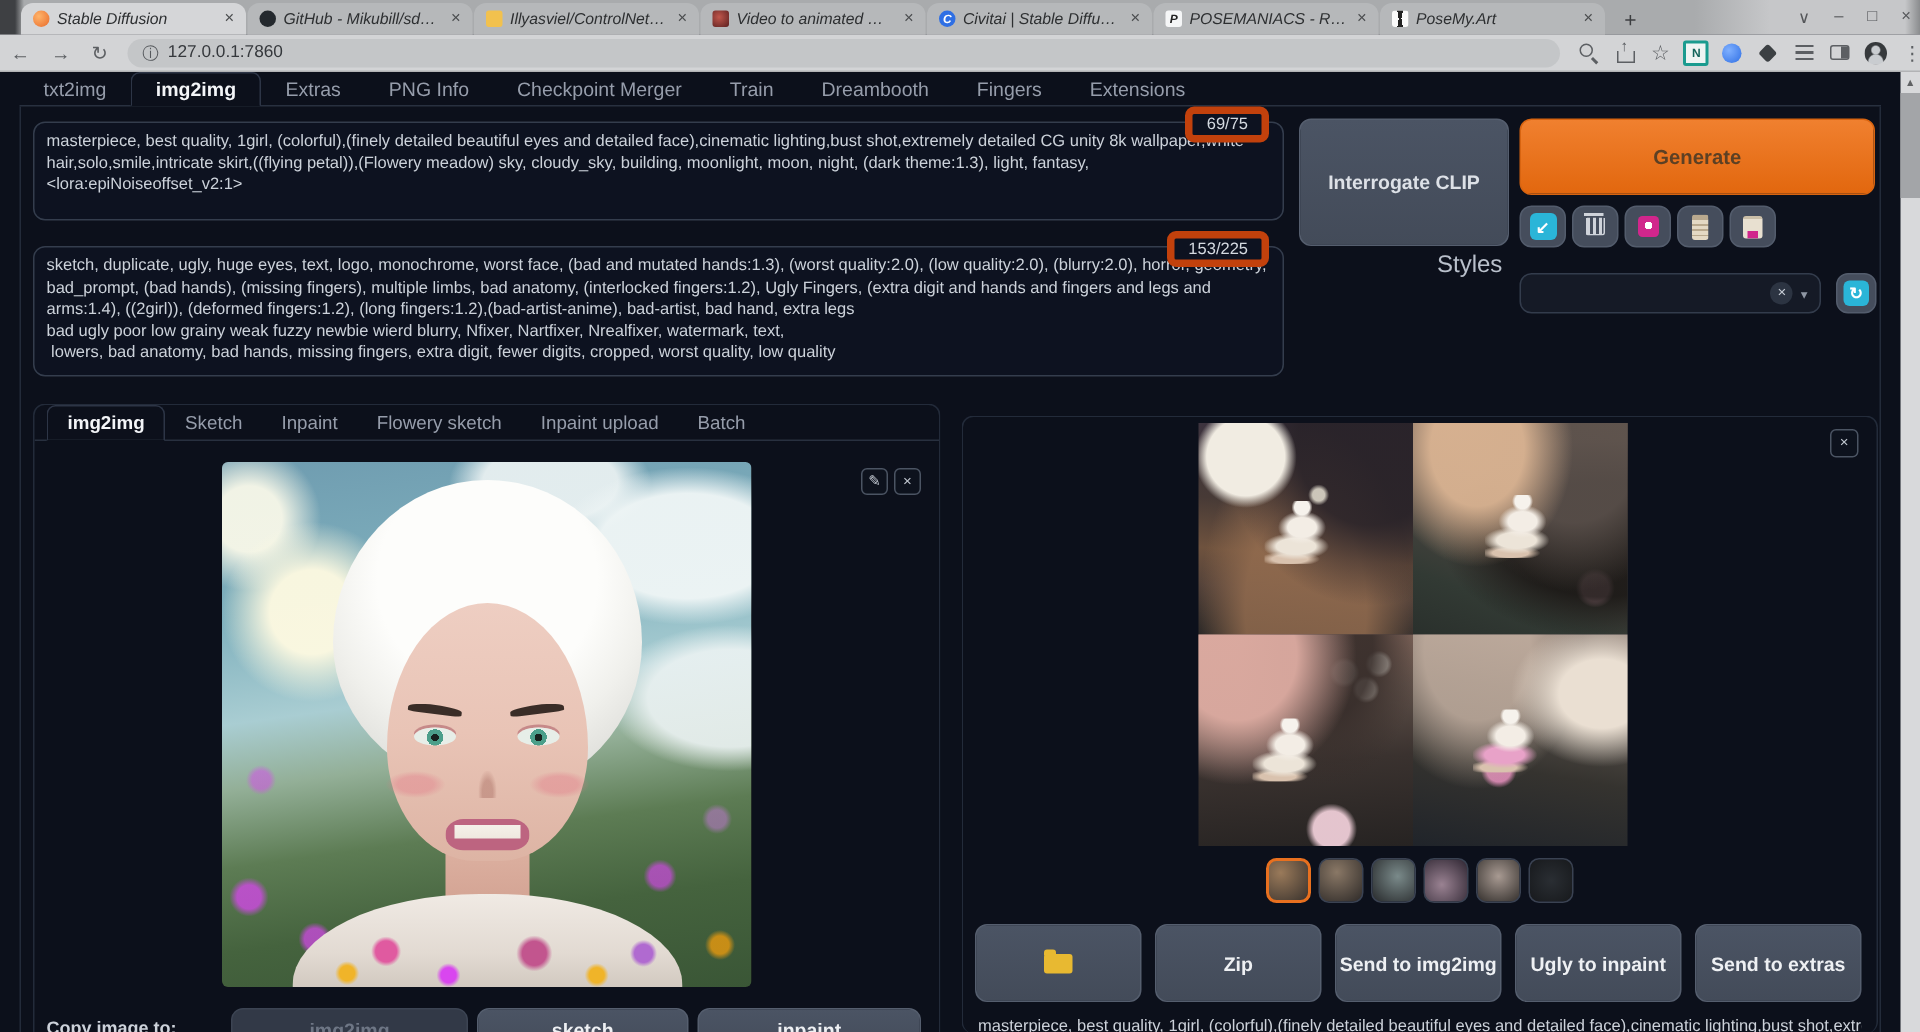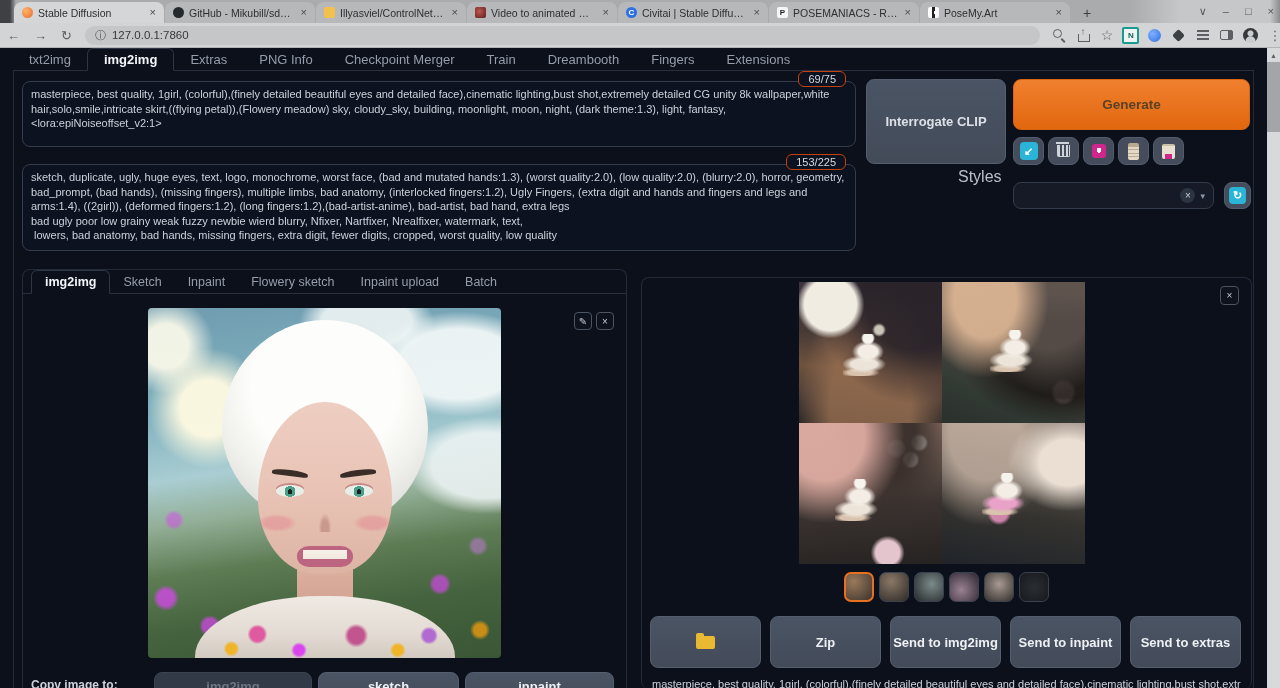--- a/index.html
+++ b/index.html
@@ -2,21 +2,21 @@
 <html><head>
 <meta charset="utf-8">
 <style>
   html,body{margin:0;padding:0;background:#000;font-family:"Liberation Sans",sans-serif;}
   #screen{position:relative;width:1280px;height:688px;overflow:hidden;background:#0c101b;}
   
   .tabstrip{position:absolute;left:0;top:0;width:1280px;height:23px;
     background:linear-gradient(90deg,#3e4043 0,#3e4043 10px,#a9abad 16px,#a9abad 1130px,#c6c7c9 1180px,#c6c7c9 1270px,#8a8c8e 1280px);
     display:flex;align-items:flex-end;}
   .tab{width:150px;height:21px;display:flex;align-items:center;gap:5px;padding:0 6px 0 8px;
-    background:#b6b8ba;border-radius:8px 8px 0 0;margin-right:1px;box-sizing:border-box;}
+    background:#b6b8ba;border-radius:8px 8px 0 0;margin-right:1px;box-sizing:border-box;font-style:italic;}
   .tab.first{margin-left:14px;}
   .tab.active{background:#d5d6d8;}
   .tab-label{flex:1;font-size:10.5px;color:#2d2f31;white-space:nowrap;overflow:hidden;text-overflow:ellipsis;}
   .tab-close{font-size:11px;color:#4a4c4e;padding:0 2px;line-height:1;}
   .fav{width:11px;height:11px;border-radius:50%;flex:none;display:flex;align-items:center;justify-content:center;font-size:8px;font-weight:bold;}
   .fav0{background:radial-gradient(circle at 35% 35%,#ffb46a,#e86a2a);}
   .fav1{background:#24292e;}
   .fav2{background:#f2c14e;border-radius:2px;}
   .fav3{background:radial-gradient(circle at 40% 40%,#c0564b,#5a1f1f);border-radius:2px;}
   .fav4{background:#2f6fe4;color:#fff;}
@@ -44,21 +44,21 @@
   .avat{width:15px;height:15px;border-radius:50%;background:radial-gradient(circle at 50% 36%,#c9ccd0 0 2.5px,transparent 3.5px),radial-gradient(circle at 50% 88%,#c9ccd0 0 4.5px,transparent 5.5px),#36393c;}
   .kebab-g{font-size:13px;}
   
   .page{position:absolute;left:0;top:48px;width:1280px;height:640px;background:#0c101b;}
   .navrow{position:absolute;left:13px;top:1px;width:1241px;height:22px;display:flex;align-items:flex-end;gap:0;border-bottom:1px solid #28303f;box-sizing:border-box;}
   .gtab{padding:3px 16px;font-size:13px;color:#969dab;white-space:nowrap;}
   .gtab.active{color:#f3f5f8;font-weight:bold;border:1px solid #2d3546;border-bottom:1px solid #0c101b;border-radius:6px 6px 0 0;margin-bottom:-1px;background:#0c101b;}
   .appframe{position:absolute;left:13px;top:23px;width:1241px;height:617px;border:1px solid #232b3a;border-bottom:none;border-top:none;box-sizing:border-box;}
   .ta-wrap{position:absolute;}
   .ta-wrap textarea{width:100%;height:100%;box-sizing:border-box;background:#0d1220;border:1px solid #343d4d;border-radius:8px;color:#ccd2da;font-family:"Liberation Sans",sans-serif;font-size:11px;line-height:14.5px;padding:5px 8px;resize:none;overflow:hidden;outline:none;}
-  .counter{position:absolute;right:10px;top:-10px;background:#0d1220;border:1px solid #c2410c;border-radius:6px;padding:1px 9px;font-size:11px;color:#d5dae1;}
+  .counter{position:absolute;right:10px;top:-10px;background:#0d1220;border:5px solid #c2410c;border-radius:6px;padding:1px 9px;font-size:11px;color:#d5dae1;}
   .btn-gray{position:absolute;background:linear-gradient(#4b5464,#434b59);border:1px solid #555e6e;border-radius:8px;color:#dde1e7;font-size:13px;font-weight:bold;display:flex;align-items:center;justify-content:center;text-align:center;line-height:17px;box-sizing:border-box;padding:0 14px;}
   .btn-generate{position:absolute;background:linear-gradient(#f0802f,#e2670e);border:1px solid #d86410;border-radius:8px;color:#5c4024;font-size:13.5px;font-weight:bold;display:flex;align-items:center;justify-content:center;box-sizing:border-box;}
   .iconrow{position:absolute;left:999px;top:66px;display:flex;gap:4px;}
   .sbtn{width:31px;height:28px;background:#454d5c;border:1px solid #535c6c;border-radius:8px;display:flex;align-items:center;justify-content:center;box-sizing:border-box;}
   .chip-cyan{width:18px;height:18px;background:#2ab5d8;border-radius:4px;color:#fff;font-size:11px;font-weight:bold;display:flex;align-items:center;justify-content:center;}
   .ico-trash{width:11px;height:11px;border:1px solid #cfd3da;border-top:none;border-radius:0 0 2px 2px;background:repeating-linear-gradient(90deg,#cfd3da 0 2px,transparent 2px 4px);position:relative;}
   .ico-trash::before{content:'';position:absolute;left:-2px;top:-3px;width:13px;height:2px;background:#cfd3da;}
   .ico-pinkcard{width:14px;height:14px;border-radius:3px;background:radial-gradient(circle at 50% 45%,#fff 0 2.5px,#d1268c 2.5px);}
   .ico-clip{width:11px;height:14px;background:repeating-linear-gradient(#b9a98e 0 1px,#e4d9c4 1px 3.5px);border-radius:2px;border-top:3px solid #b9a98e;}
   .ico-floppy{width:13px;height:13px;background:linear-gradient(#d1268c,#d1268c) bottom center/7px 5px no-repeat,#e8e0d0;border-radius:2px;border-top:2px solid #cbbfa8;}
@@ -385,21 +385,21 @@
           <div class="thumb th5"></div>
           <div class="thumb th6"></div>
         </div>
 
         <div class="gal-btns">
           <div class="gbtn">
               <span class="folder-ico"></span>
             </div>
           <div class="gbtn">Zip</div>
           <div class="gbtn">Send to img2img</div>
-          <div class="gbtn">Send to inpaint</div>
+          <div class="gbtn">Ugly to inpaint</div>
           <div class="gbtn">Send to extras</div>
         </div>
 
         <div class="info-line">masterpiece, best quality, 1girl, (colorful),(finely detailed beautiful eyes and detailed face),cinematic lighting,bust shot,extremely detailed CG</div>
       </div>
 
     </div>
   </div>
 
   <div class="vscroll">

